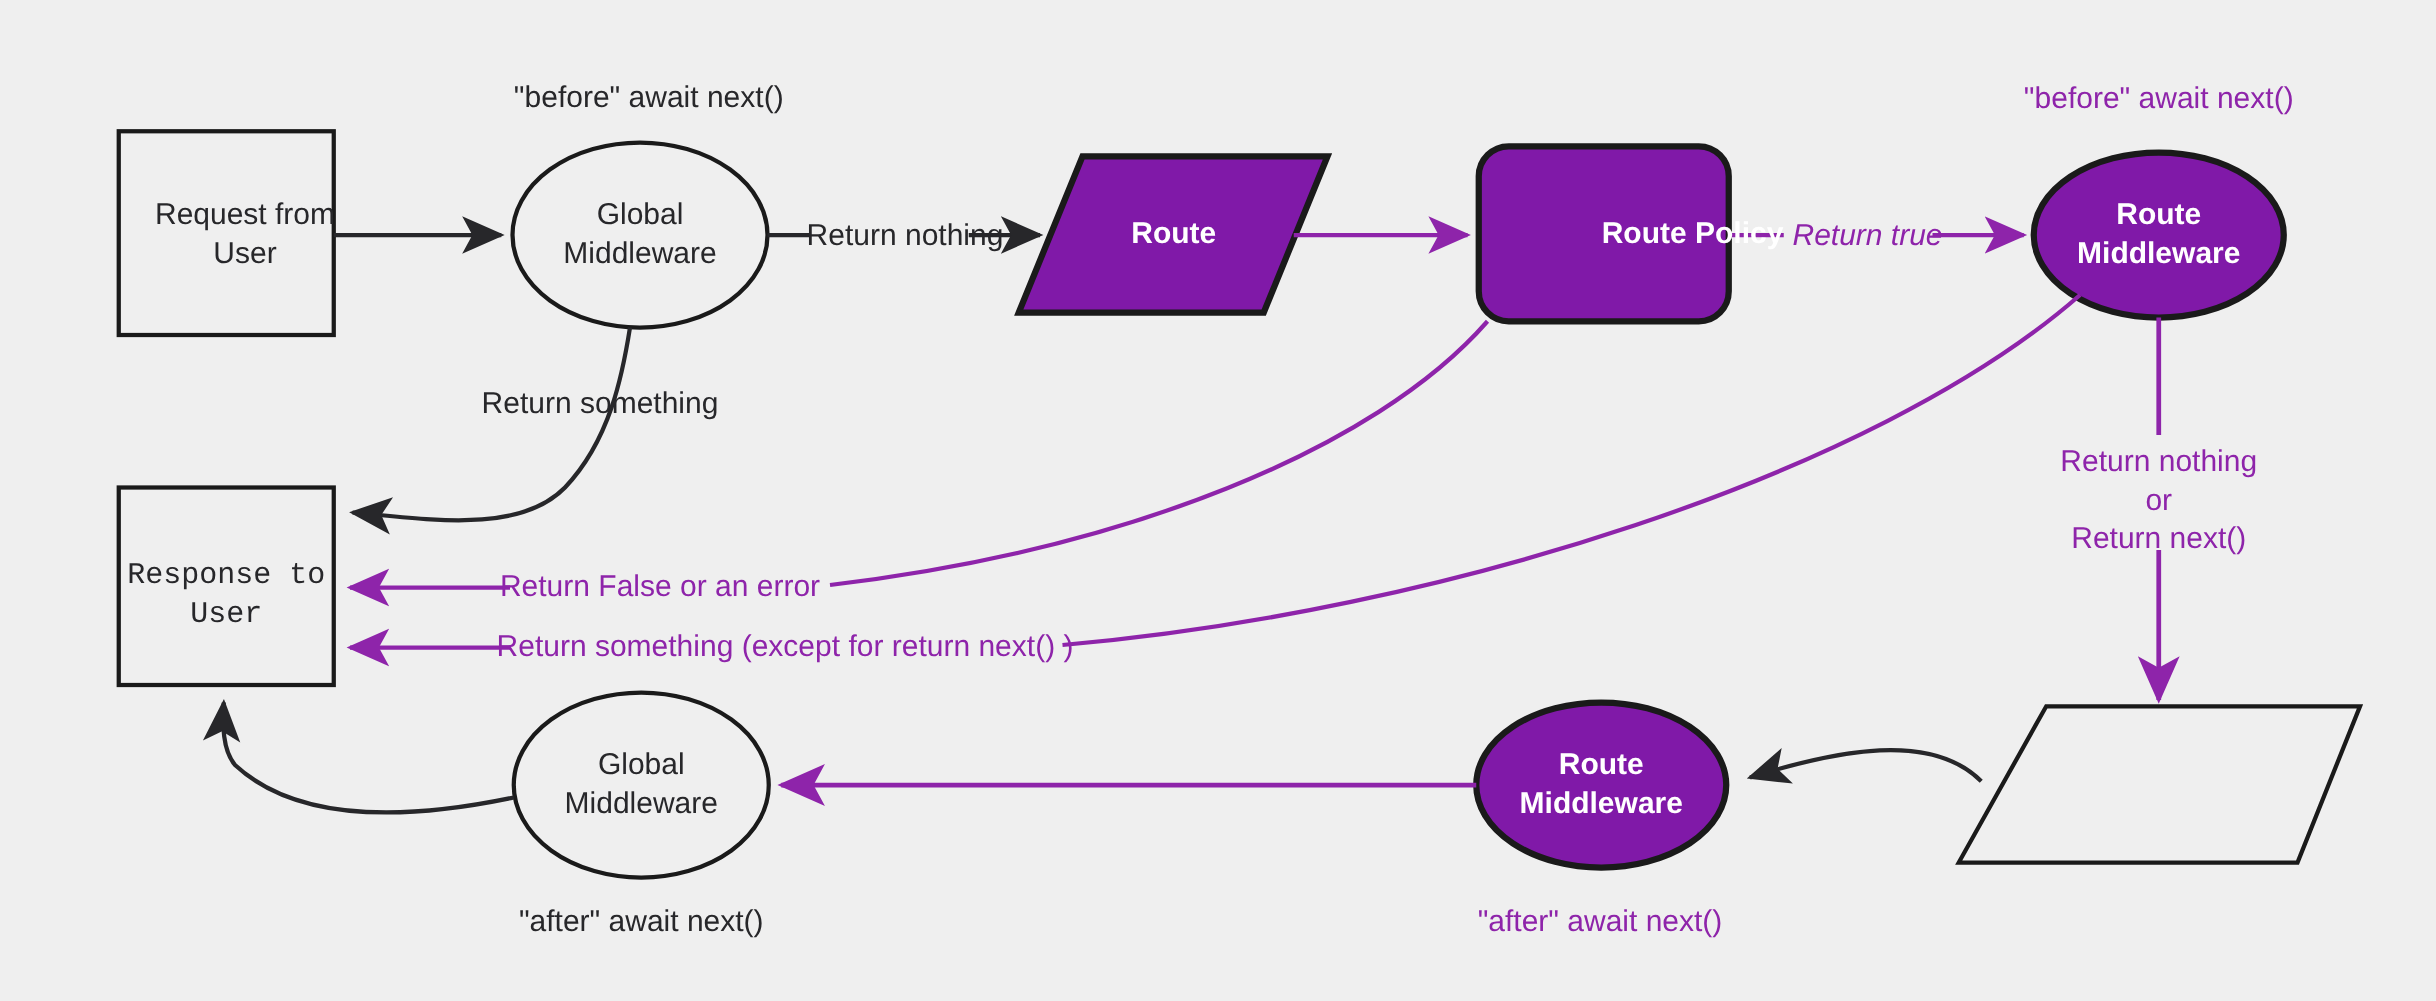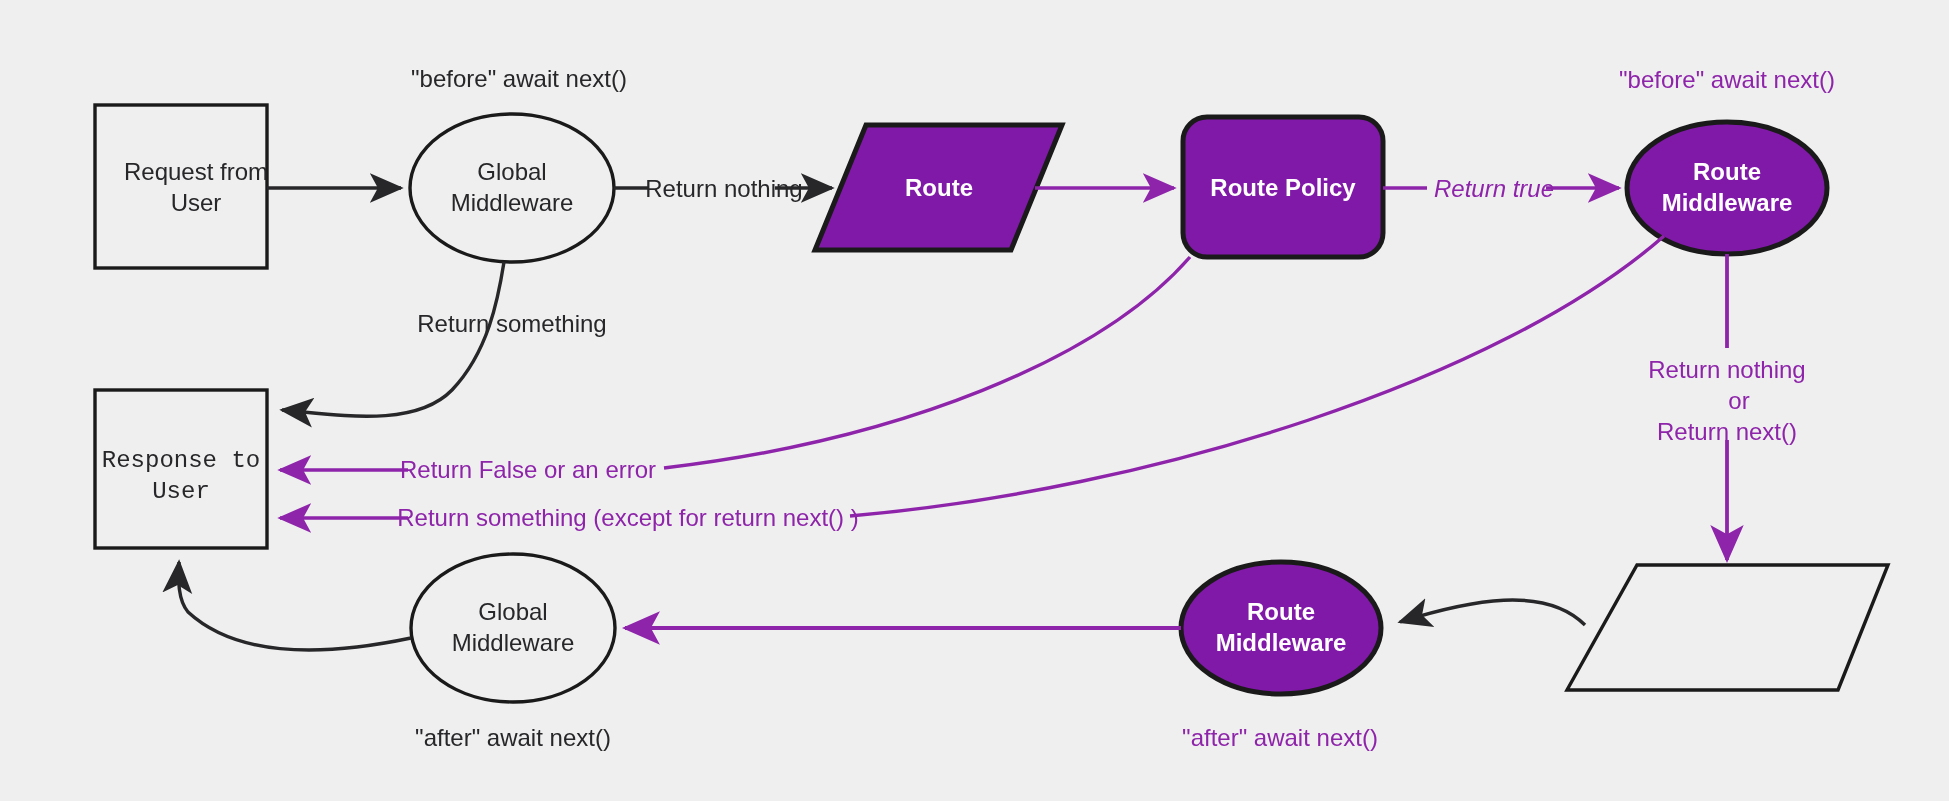--- a/index.html
+++ b/index.html
@@ -79,21 +79,21 @@
   </svg>
 
   <div class="lbl ctr n24 dark" style="left:181px;top:188px;margin-left:15px;">Request from
 User</div>
 
   <div class="lbl ctr n24 dark" style="left:512px;top:188px;">Global
 Middleware</div>
 
   <div class="lbl ctr b24 white" style="left:939px;top:188px;">Route</div>
 
-  <div class="lbl ctr b24 white" style="left:1283px;top:188px;">Route Policy</div>
+  <div class="lbl ctr b24 white" style="left:1354px;top:188px;">Route Policy</div>
 
   <div class="lbl ctr b24 white" style="left:1727px;top:188px;">Route
 Middleware</div>
 
 
   <div class="lbl ctr b24 white" style="left:1281px;top:628px;">Route
 Middleware</div>
 
   <div class="lbl ctr n24 dark" style="left:513px;top:628px;">Global
 Middleware</div>
@@ -104,25 +104,25 @@
   <div class="lbl ctr n24 dark" style="left:519px;top:79px;">"before" await next()</div>
 
   <div class="lbl ctr n24 purple" style="left:1727px;top:80px;">"before" await next()</div>
 
   <div class="lbl ctr n24 dark" style="left:513px;top:738px;">"after" await next()</div>
 
   <div class="lbl ctr n24 purple" style="left:1280px;top:738px;">"after" await next()</div>
 
   <div class="lbl ctr n24 dark" style="left:724px;top:189px;">Return nothing</div>
 
-  <div class="lbl ctr n24 dark" style="left:512px;top:324px;">Return something</div>
+  <div class="lbl ctr n24 dark" style="left:480px;top:324px;">Return something</div>
 
   <div class="lbl ctr n24 purple" style="left:1494px;top:189px;font-style:italic;">Return true</div>
 
   <div class="lbl ctr n24 purple" style="left:628px;top:518px;">Return something (except for return next() )</div>
 
   <div class="lbl ctr n24 purple" style="left:528px;top:470px;">Return False or an error</div>
 
   <div class="lbl ctr n24 purple" style="left:1727px;top:370px;">Return nothing</div>
-  <div class="lbl ctr n24 purple" style="left:1727px;top:401px;margin-left:12px;">or</div>
+  <div class="lbl ctr n24 purple" style="left:1727px;top:401px;">or</div>
   <div class="lbl ctr n24 purple" style="left:1727px;top:432px;">Return next()</div>
 
 </div>
 
 </body></html>

